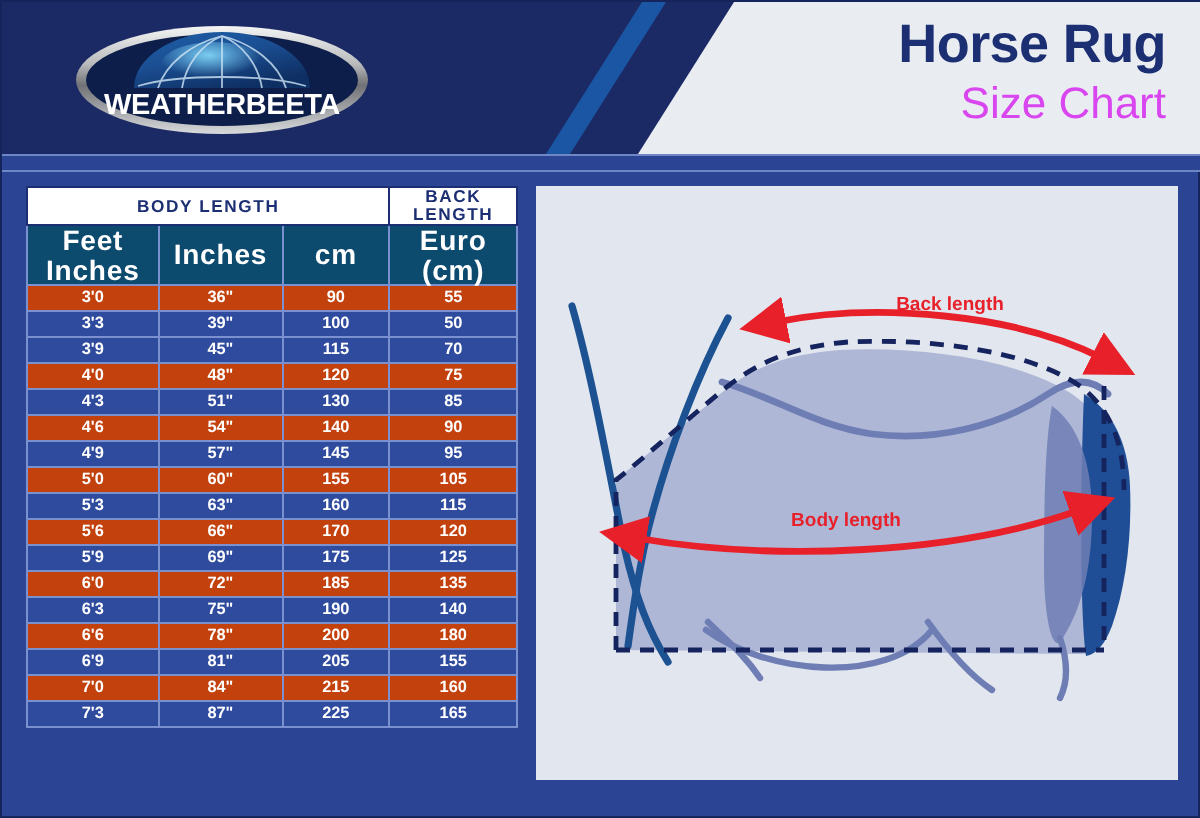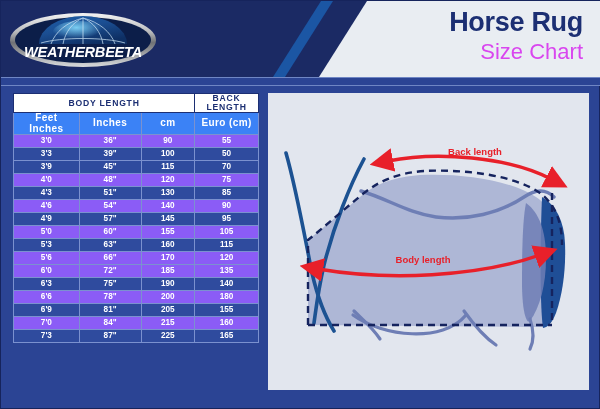--- a/index.html
+++ b/index.html
@@ -40,21 +40,21 @@
   #title-main {
     font-size: 27px; font-weight: bold; color: #1c2f73;
     letter-spacing: -0.3px;
   }
   #title-sub {
     font-size: 22px; color: #d946ef; margin-top: 5px;
     letter-spacing: 0px;
   }
   
   #logo {
-    position: absolute; left: 8px; top: 11px; width: 148px; height: 56px; font-style: italic;
+    position: absolute; left: 36px; top: 11px; width: 148px; height: 56px;
   }
   
   #strip {
     position: absolute; left: 0; top: 76px; width: 600px; height: 9px;
     background: #2b4494;
     border-top: 1px solid #6f86c4;
     border-bottom: 1px solid #6f86c4;
   }
   
   #table-wrap {
@@ -68,26 +68,26 @@
     text-align: center; padding: 0; height: 13px; line-height: 1.05;
     border: 1px solid #7b91cf;
     color: #ffffff;
   }
   .grp-head {
     background: #ffffff !important; color: #1c2f73 !important;
     font-size: 8.6px; letter-spacing: 0.8px; height: 20px;
     border: 1px solid #1c2f73 !important;
   }
   .col-head {
-    background: #3b82f6; color: #ffffff; height: 22px;
-    font-size: 10px; letter-spacing: 0.4px;
+    background: #0c4a6e; color: #ffffff; height: 22px;
+    font-size: 14px; letter-spacing: 0.4px;
     border: 1px solid #7b91cf;
   }
   .col-head span { display: block; }
-  tr.odd td { background: #8b5cf6; }
+  tr.odd td { background: #c2410c; }
   tr.even td { background: #2f4b9e; }
   
   .c0 { width: 66px; }
   .c1 { width: 62px; }
   .c2 { width: 54px; }
   .c3 { width: 64px; }
   
   #diagram {
     position: absolute; left: 267px; top: 92px; width: 321px; height: 297px;
     background: #e2e6ee;
@@ -225,20 +225,26 @@
             <td class="c1">63"</td>
             <td class="c2">160</td>
             <td class="c3">115</td>
           </tr>
           <tr class="odd">
             <td class="c0">5'6</td>
             <td class="c1">66"</td>
             <td class="c2">170</td>
             <td class="c3">120</td>
           </tr>
+          <tr class="even">
+            <td class="c0">5'9</td>
+            <td class="c1">69"</td>
+            <td class="c2">175</td>
+            <td class="c3">125</td>
+          </tr>
           <tr class="odd">
             <td class="c0">6'0</td>
             <td class="c1">72"</td>
             <td class="c2">185</td>
             <td class="c3">135</td>
           </tr>
           <tr class="even">
             <td class="c0">6'3</td>
             <td class="c1">75"</td>
             <td class="c2">190</td>

